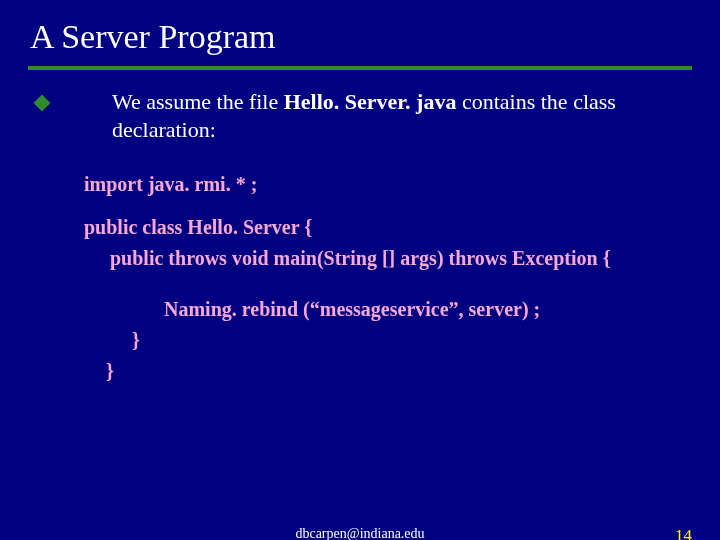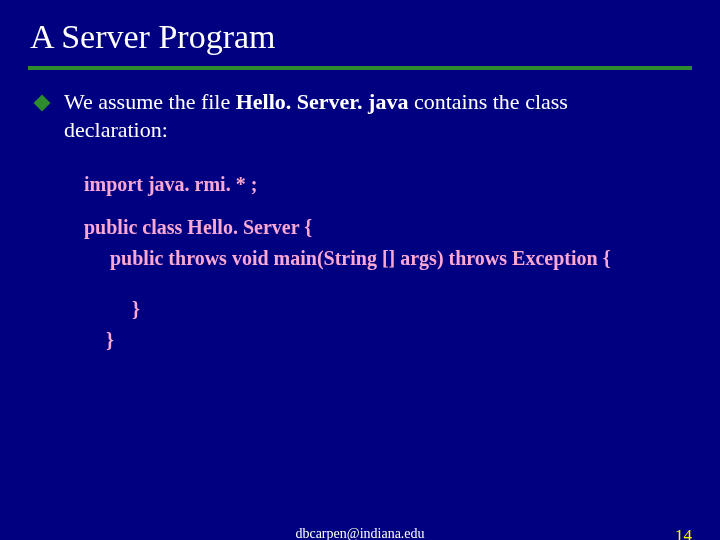--- a/index.html
+++ b/index.html
@@ -42,20 +42,21 @@
     width: 12px;
     height: 12px;
     background: #2e8b2e;
     transform: rotate(45deg);
     margin-top: 9px;
     margin-right: 16px;
     flex: 0 0 auto;
   }
   .bullet-text {
     flex: 1;
+    margin-left: 48px;
   }
   .bold-inline {
     font-weight: bold;
   }
   .code-block {
     color: #f9a8d4;
     font-family: "Times New Roman", Times, serif;
     font-weight: bold;
     font-size: 20px;
     margin-top: 26px;
@@ -105,20 +106,21 @@
     </div>
   </div>
 
   <div class="code-block">
     <div class="code-line">import java. rmi. * ;</div>
     <div style="height:12px"></div>
     <div class="code-line">public class Hello. Server {</div>
     <div class="code-line i1">public throws void main(String [] args) throws Exception {</div>
     <div style="height:8px"></div>
     <div style="height:12px"></div>
+    <div class="code-line i3">Naming. rebind (“messageservice”, server) ;</div>
     <div class="code-line close1">}</div>
     <div class="code-line close0">}</div>
   </div>
 
   <div class="footer">
     <span class="footer-center">dbcarpen@indiana.edu</span>
     <span class="footer-right">14</span>
   </div>
 
 </div>

